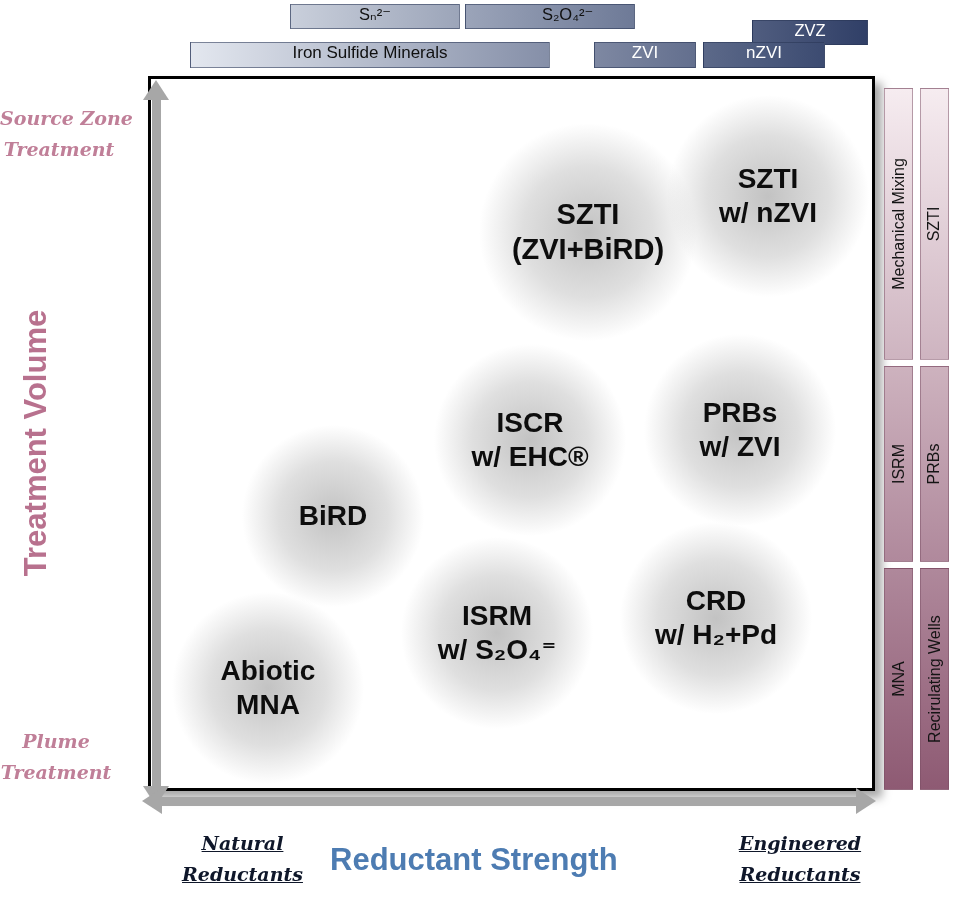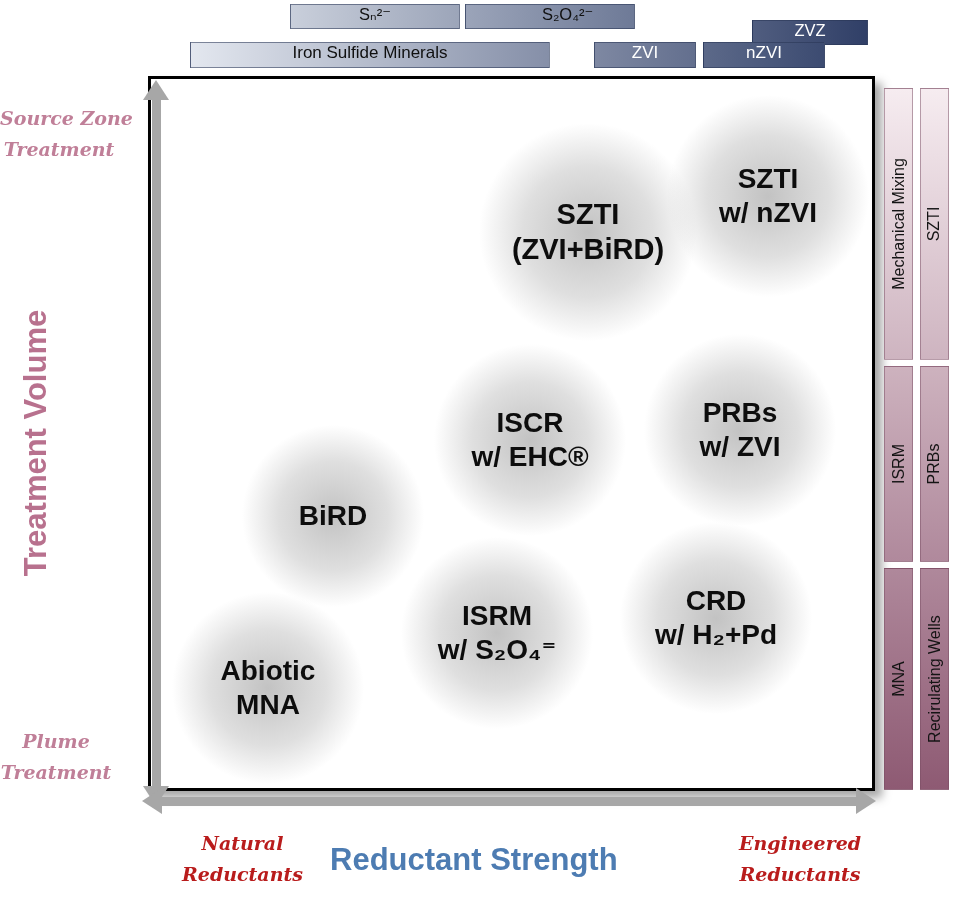--- a/index.html
+++ b/index.html
@@ -66,21 +66,21 @@
   .ah-down {left:143px;top:786px;border-left:13px solid transparent;border-right:13px solid transparent;border-top:20px solid #A7A7A7;}
   .ah-right{left:856px;top:788px;border-top:13px solid transparent;border-bottom:13px solid transparent;border-left:20px solid #A7A7A7;}
   .ah-left {left:142px;top:788px;border-top:13px solid transparent;border-bottom:13px solid transparent;border-right:20px solid #A7A7A7;}
 
   
   .script-label{
     position:absolute;font-family:"DejaVu Serif","Liberation Serif",serif;
     font-style:italic;font-weight:700;text-align:center;line-height:1.65;z-index:1;
   }
   .pink{color:#C07F98;}
-  .blue-script{color:#b91c1c;}
+  .blue-script{color:#0f172a;text-decoration:underline;}
   .lbl-source    {left:0px;  top:103px;width:118px;font-size:19px;}
   .lbl-plume     {left:0px;  top:726px;width:112px;font-size:19px;}
   .lbl-natural   {left:175px;top:828px;width:135px;font-size:19px;}
   .lbl-engineered{left:725px;top:828px;width:150px;font-size:19px;}
   .script-label div{white-space:nowrap;}
 
   .y-axis-title{
     position:absolute;left:-114px;top:425px;width:300px;text-align:center;
     transform:rotate(-90deg);font-size:31px;font-weight:700;color:#B8718E;z-index:1;white-space:nowrap;
   }

